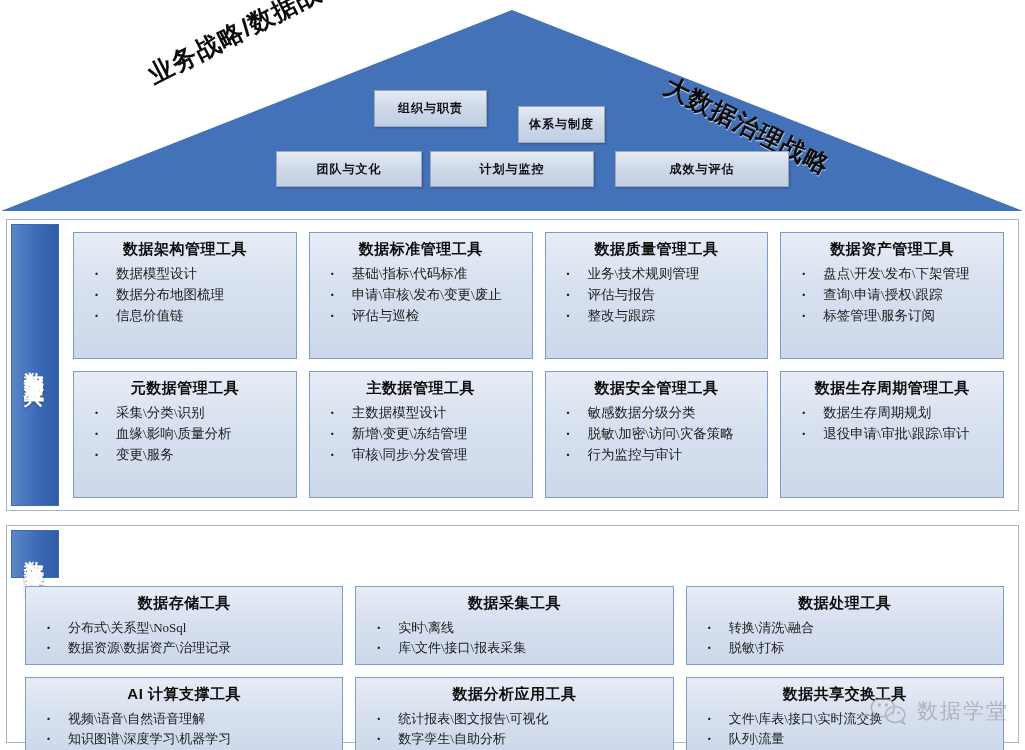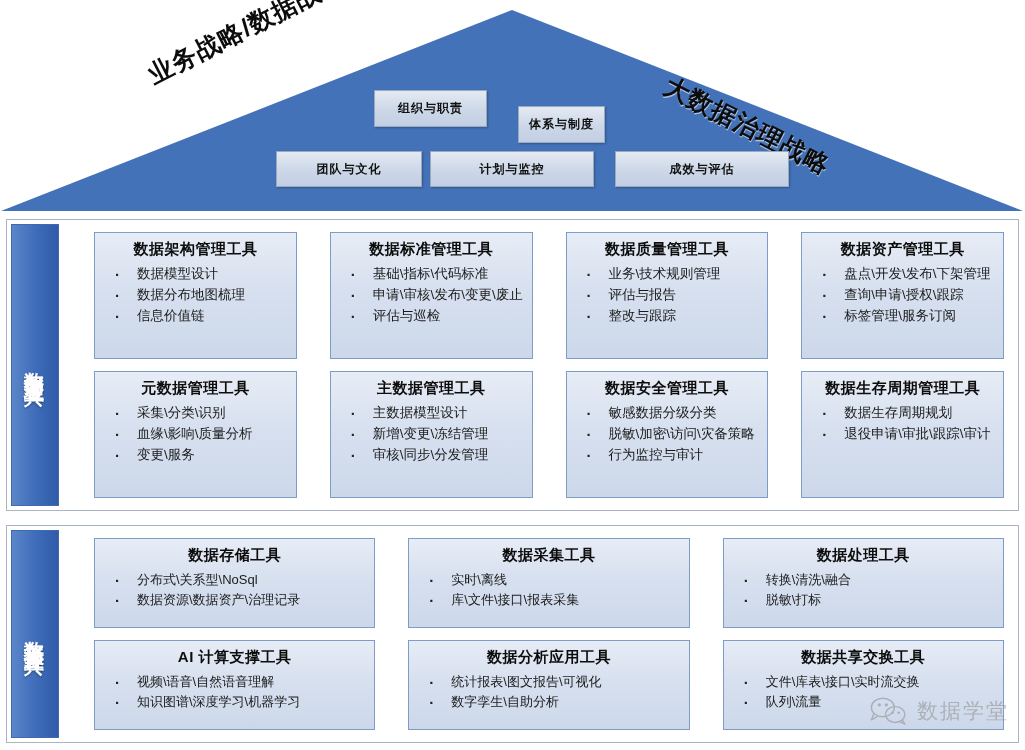--- a/index.html
+++ b/index.html
@@ -71,38 +71,38 @@
   }
   .row + .row { margin-top:12px; }
 
   .card {
     flex:1 1 0;
     background:linear-gradient(180deg,#e7edf6 0%,#d7e0ef 45%,#ccd8ea 100%);
     border:1px solid #7e9cc8;
     padding:7px 6px 6px 6px;
     display:flex; flex-direction:column;
     box-shadow:0 0 0 0 rgba(0,0,0,0);
-    margin-left:21px;
   }
   .card-title {
     text-align:center;
     font-weight:bold;
     font-size:15px;
     color:#0d0d0d;
     letter-spacing:.5px;
     margin-bottom:5px;
   }
   .bullets { list-style:none; padding-left:10px; }
   .bullets li {
     position:relative;
     font-size:13.5px;
     line-height:1.55;
     color:#1a1a1a;
     padding-left:26px;
     white-space:nowrap;
+    font-family:Liberation Serif, serif;
   }
   .bullets li:before {
     content:"·";
     position:absolute; left:4px; top:-1px;
     font-size:15px; font-weight:bold; color:#222;
   }
 
   
   .panel.ops .card-title { font-size:15px; }
   .panel.ops .bullets li { font-size:13px; }
@@ -208,21 +208,21 @@
         <ul class="bullets">
           <li>数据生存周期规划</li>
           <li>退役申请\审批\跟踪\审计</li>
         </ul>
       </div>
     </div>
 
   </div>
 </div>
 
-<div class="panel ops" style="left:6px; top:525px; width:1013px; height:218px;">
+<div class="panel ops" style="left:6px; top:525px; width:1013px; height:218px;flex-direction:column;">
   <div class="panel-label">数据操作工具</div>
   <div class="panel-body">
 
     <div class="row">
       <div class="card">
         <div class="card-title">数据存储工具</div>
         <ul class="bullets">
           <li>分布式\关系型\NoSql</li>
           <li>数据资源\数据资产\治理记录</li>
         </ul>

